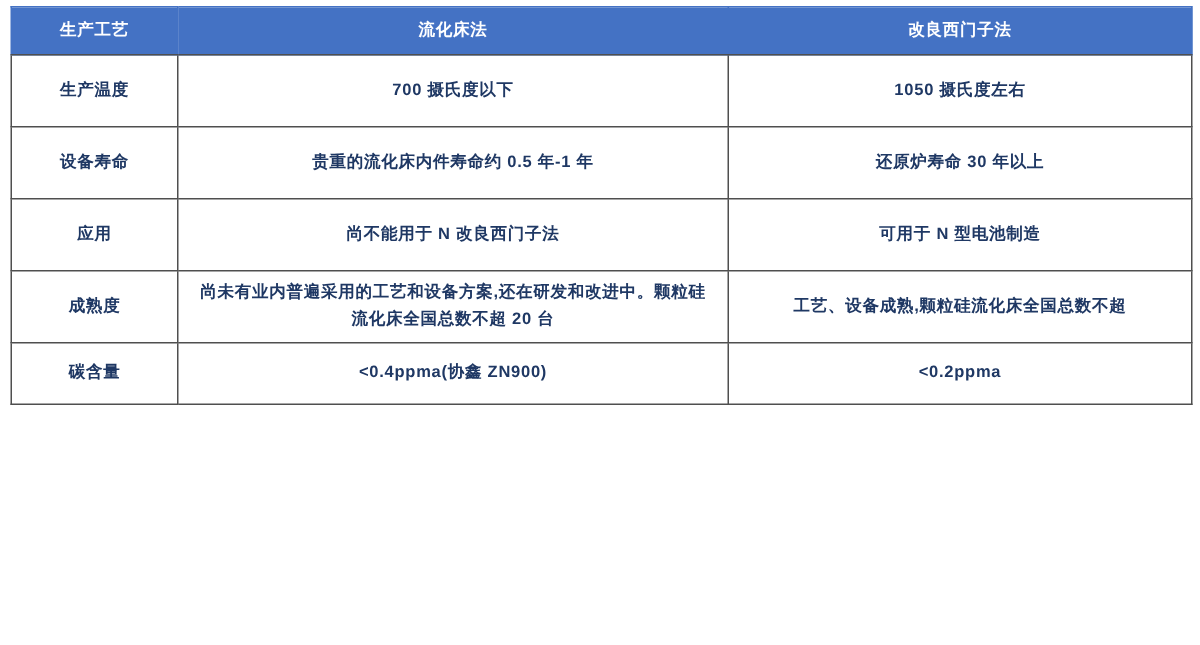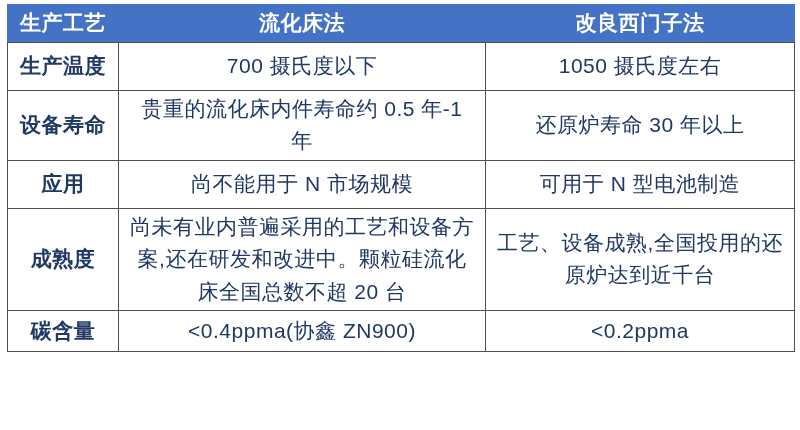--- a/index.html
+++ b/index.html
@@ -22,42 +22,42 @@
     margin: 4px 0 0 7px;
     color: var(--body-color, #1F3864);
   }
   .cmp col.c1 { width: 111px; }
   .cmp col.c2 { width: 367px; }
   .cmp col.c3 { width: 309px; }
   .cmp th, .cmp td {
     border: 1px solid var(--border-color, #4F4F4F);
     text-align: center;
     vertical-align: middle;
-    font-size: 21px;
+    font-size: 11px;
     letter-spacing: 0.5px;
     padding: 2px 9px;
     box-sizing: border-box;
     line-height: 1.55;
   }
   .cmp thead th {
     background: var(--header-bg, #4472C4);
     color: #ffffff;
     font-weight: 700;
     height: 32px;
     border-color: var(--header-bg, #4472C4);
     border-bottom-color: var(--border-color, #4F4F4F);
   }
   .cmp thead th + th {
     border-left: 1px solid rgba(255, 255, 255, 0.45);
   }
   .cmp tbody th {
     font-weight: 700;
   }
   .cmp tbody td {
-    font-weight: 400;
+    font-weight: 700;
   }
   .cmp tbody tr { height: 48px; }
   .cmp tbody tr:nth-child(8) { height: 72px; }
   .cmp tbody tr:nth-child(8) td:nth-of-type(1) { text-align: left; padding-left: 9px; }
   .cmp tbody tr:last-child { height: 41px; }
 </style>
 </head>
 <body>
 
 <div class="page">
@@ -80,27 +80,27 @@
           <td>700 摄氏度以下</td>
           <td>1050 摄氏度左右</td>
         </tr>
         <tr>
           <th>设备寿命</th>
           <td>贵重的流化床内件寿命约 0.5 年-1 年</td>
           <td>还原炉寿命 30 年以上</td>
         </tr>
         <tr>
           <th>应用</th>
-          <td>尚不能用于 N 市场规模</td>
+          <td>尚不能用于 N 改良西门子法</td>
           <td>可用于 N 型电池制造</td>
         </tr>
         <tr>
           <th>成熟度</th>
           <td>尚未有业内普遍采用的工艺和设备方案,还在研发和改进中。颗粒硅流化床全国总数不超 20 台</td>
-          <td>工艺、设备成熟,全国投用的还原炉达到近千台</td>
+          <td>工艺、设备成熟,颗粒硅流化床全国总数不超</td>
         </tr>
         <tr>
           <th>碳含量</th>
           <td>&lt;0.4ppma(协鑫 ZN900)</td>
           <td>&lt;0.2ppma</td>
         </tr>
       </tbody>
   </table>
 </div>
 

